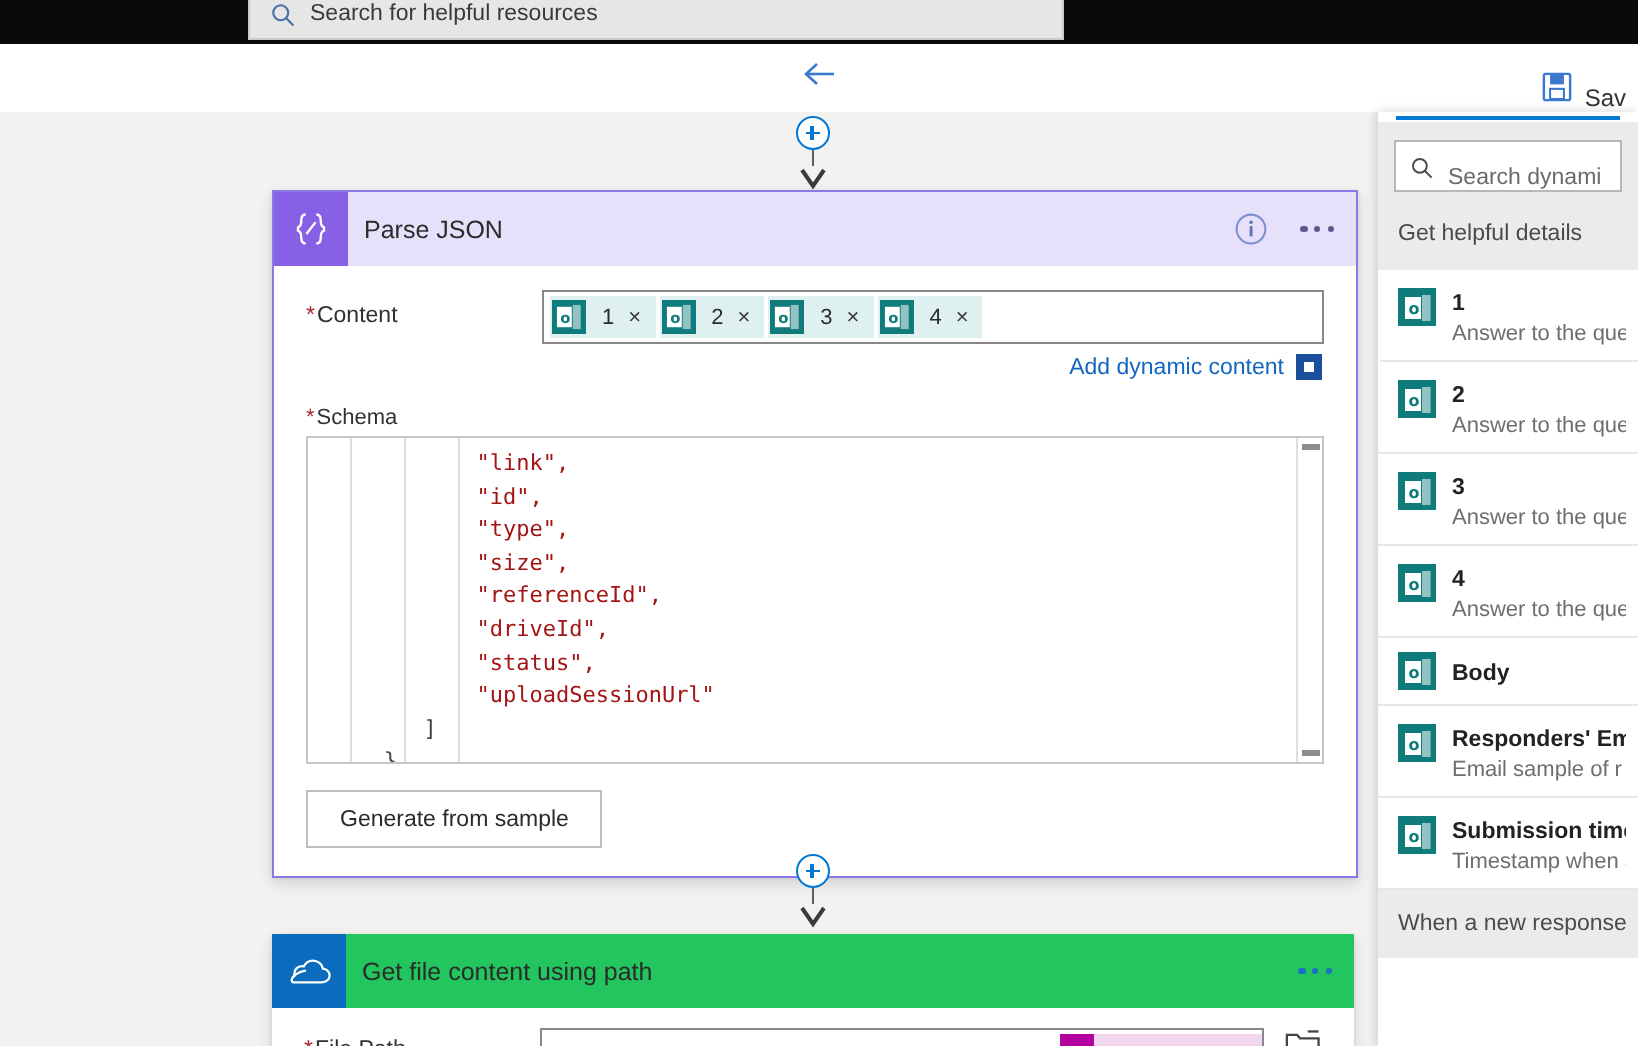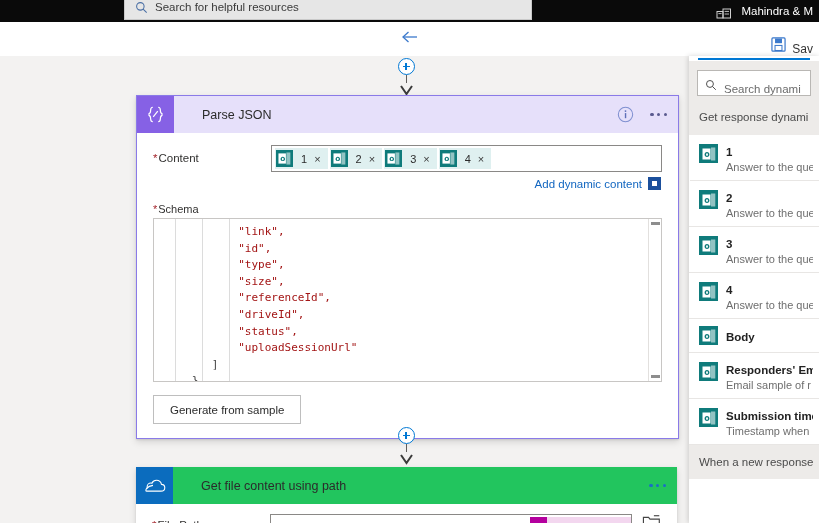--- a/index.html
+++ b/index.html
@@ -76,21 +76,21 @@
   .card-head{
     height:37px;display:flex;align-items:center;position:relative;
   }
   .card-head.parse{background:#e6e0fa;}
   .card-head.onedrive{background:#22c55e;}
   .card-icon{
     width:37px;height:37px;flex:none;display:flex;align-items:center;justify-content:center;
   }
   .card-icon.parse{background:#8661e5;}
   .card-icon.onedrive{background:#0b6cbe;}
-  .card-title{font-size:12.5px;color:#2b2b2b;margin-left:28px;}
+  .card-title{font-size:12.5px;color:#2b2b2b;margin-left:8px;}
   .card-actions{position:absolute;right:9px;top:0;height:37px;display:flex;align-items:center;gap:14px;}
   .infoicon{width:17px;height:17px;cursor:pointer;}
   .ellipsis{display:flex;gap:3.5px;align-items:center;cursor:pointer;padding:4px 2px;}
   .ellipsis i{width:3.2px;height:3.2px;border-radius:50%;background:#5a5a8f;display:block;}
   .ellipsis.blue i{background:#1b6fc4;}
 
   .card-body{padding:12px 16px 14px 16px;}
 
   .fieldrow{display:flex;align-items:flex-start;}
   .flabel{
@@ -210,32 +210,20 @@
 
 <div class="topbar">
   <div class="topsearch">
     <span class="mag">
       <svg width="13" height="13" viewBox="0 0 16 16">
           <circle cx="6.6" cy="6.6" r="4.6" fill="none" stroke="#4a6fa5" stroke-width="1.3"></circle>
           <line x1="10" y1="10" x2="14.4" y2="14.4" stroke="#4a6fa5" stroke-width="1.3"></line>
         </svg>
     </span>
     <span class="txt">Search for helpful resources</span>
-  </div>
-  <div class="tenant">
-    <span class="bldg">
-      <svg width="16" height="12" viewBox="0 0 16 12">
-          <rect x="1" y="4.5" width="6" height="6.5" fill="none" stroke="#cfcfcf" stroke-width="1"></rect>
-          <rect x="7" y="2" width="7.5" height="9" fill="none" stroke="#cfcfcf" stroke-width="1"></rect>
-          <line x1="2.4" y1="6.6" x2="5.6" y2="6.6" stroke="#cfcfcf" stroke-width="0.9"></line>
-          <line x1="8.6" y1="4.4" x2="13" y2="4.4" stroke="#cfcfcf" stroke-width="0.9"></line>
-          <line x1="8.6" y1="7" x2="13" y2="7" stroke="#cfcfcf" stroke-width="0.9"></line>
-        </svg>
-    </span>
-    <span class="tname">Mahindra &amp; M</span>
   </div>
 </div>
 
 <div class="cmdbar">
   <div class="backbtn">
     <span>
       <svg width="17" height="14" viewBox="0 0 17 14">
           <line x1="2" y1="7" x2="16" y2="7" stroke="#3b79cc" stroke-width="1.3"></line>
           <polyline points="7.5,2 2,7 7.5,12" fill="none" stroke="#3b79cc" stroke-width="1.3"></polyline>
         </svg>
@@ -440,21 +428,21 @@
       <span>
         <svg width="12" height="12" viewBox="0 0 16 16">
             <circle cx="6.6" cy="6.6" r="4.6" fill="none" stroke="#4a4a4a" stroke-width="1.3"></circle>
             <line x1="10" y1="10" x2="14.4" y2="14.4" stroke="#4a4a4a" stroke-width="1.3"></line>
           </svg>
       </span>
       <span class="ph">Search dynami</span>
     </div>
   </div>
 
-  <div class="fly-group">Get response dynami</div>
+  <div class="fly-group">Get helpful details</div>
 
   <div class="fly-list">
 
     <div class="fly-item">
       <span class="fico">
         <svg width="14" height="14" viewBox="0 0 14 14">
             <rect x="0.5" y="1.5" width="8" height="11" fill="#ffffff"></rect>
             <rect x="9" y="0.5" width="4.3" height="13" fill="#ffffff" opacity="0.55"></rect>
             <text x="2.3" y="10" font-family="DejaVu Sans" font-size="8" font-weight="bold" fill="#0f7b7b">o</text>
           </svg>

